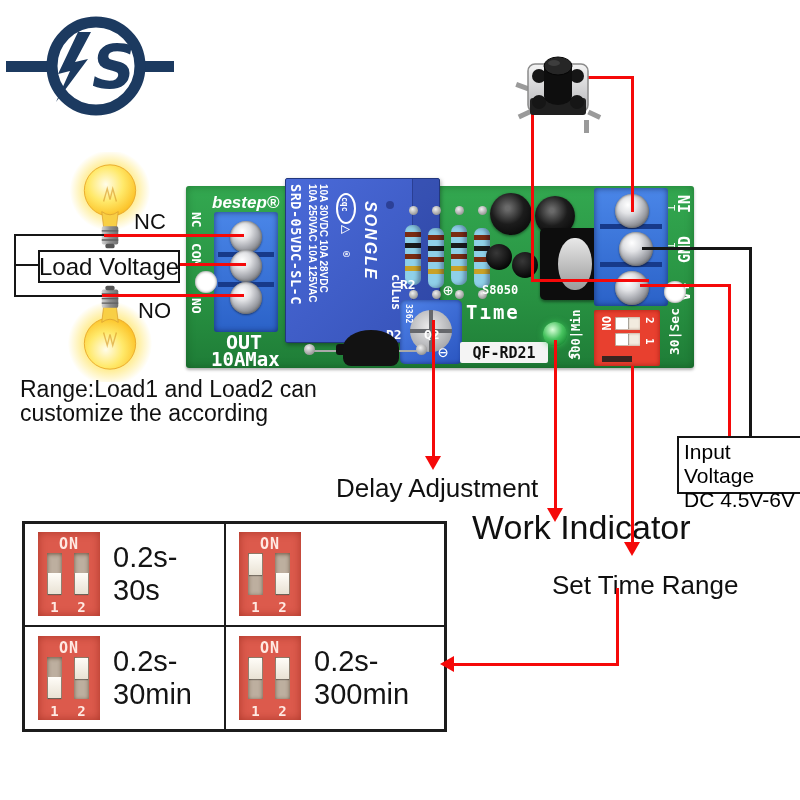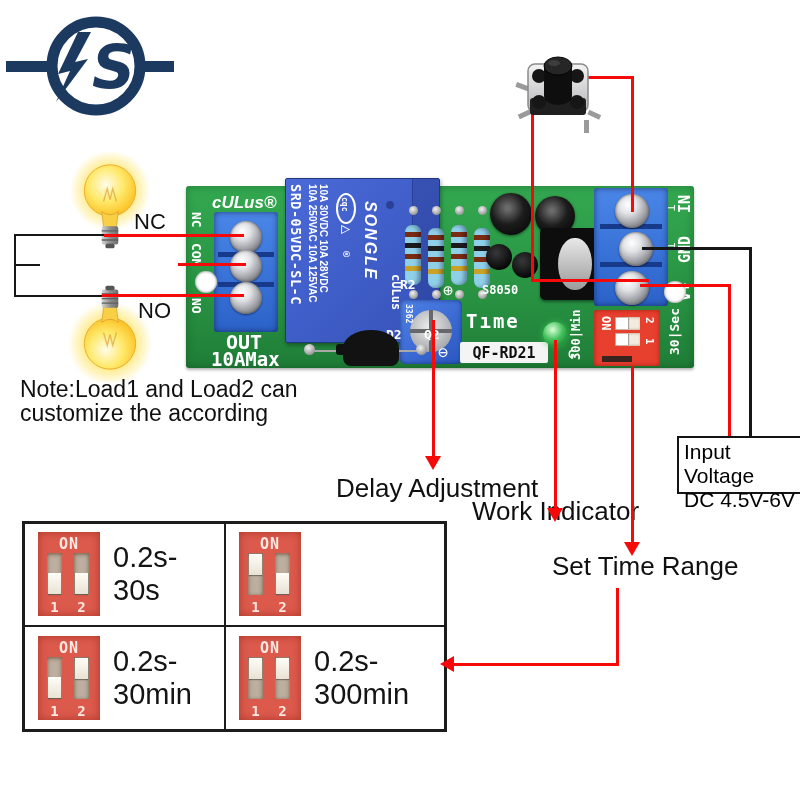--- a/index.html
+++ b/index.html
@@ -110,25 +110,28 @@
     <rect x="41" y="81" width="18" height="20" rx="2" fill="url(#metal)"></rect>
     <path d="M41,86 h18 M41,91 h18 M41,96 h18" stroke="#5f5f5f" stroke-width="1.4"></path>
     <rect x="45" y="100" width="10" height="5" rx="2" fill="#555"></rect>
   </svg>
 
   <div class="bwire" style="left:14px;top:234px;width:2px;height:63px"></div>
   <div class="bwire" style="left:14px;top:234px;width:92px;height:2px"></div>
   <div class="bwire" style="left:14px;top:295px;width:92px;height:2px"></div>
   <div class="bwire" style="left:14px;top:264px;width:26px;height:2px"></div>
 
+  <div class="whitebox" style="left:38px;top:250px;width:138px;height:29px;display:flex;align-items:center;justify-content:center">
+    <span class="lbl" style="position:static;font-size:24px">Load Voltage</span>
+  </div>
   <div class="lbl" style="left:134px;top:209px;font-size:22px;z-index:7">NC</div>
   <div class="lbl" style="left:138px;top:298px;font-size:22px;z-index:7">NO</div>
 
   <div id="pcb">
-    <div class="silk" style="left:26px;top:8px;font-family:'Liberation Sans',sans-serif;font-style:italic;font-size:17px">cULus®</div>
+    <div class="silk" style="left:26px;top:8px;font-family:'Liberation Sans',sans-serif;font-style:italic;font-size:17px">bestep®</div>
 
     <div class="silk rotCW" style="left:17px;top:26px;font-size:13px">NC</div>
     <div class="silk rotCW" style="left:17px;top:57px;font-size:13px">COM</div>
     <div class="silk rotCW" style="left:17px;top:112px;font-size:13px">NO</div>
 
     <div class="tblock" style="left:28px;top:26px;width:64px;height:120px">
       <div class="groove" style="left:4px;top:40px;width:56px"></div>
       <div class="groove" style="left:4px;top:70px;width:56px"></div>
     </div>
     <div class="screw" style="left:44px;top:35px;width:32px;height:32px"></div>
@@ -175,21 +178,21 @@
     <div class="to92" style="left:326px;top:66px;width:26px;height:26px"></div>
     <div id="to220">
         <div class="tab"></div>
       </div>
     <div class="silk" style="left:296px;top:98px;font-size:12px">S8050</div>
 
     <div id="pot">
         <div class="dial"></div>
       </div>
     <div class="silk rotCW" style="left:226px;top:118px;font-size:8px;z-index:1">3362</div>
-    <div class="silk" style="left:280px;top:126px;font-size:19px;letter-spacing:2px">Tıme</div>
+    <div class="silk" style="left:280px;top:117px;font-size:19px;letter-spacing:2px">Tıme</div>
     <div class="silk" style="left:252px;top:158px;font-size:17px;font-weight:normal">⊖</div>
     <div class="qf">QF-RD21</div>
 
     <div id="led"></div>
     <div class="silk" style="left:382px;top:164px;font-size:10px">G</div>
 
     <div class="silk" style="left:200px;top:142px;font-size:13px">D2</div>
     <div class="silk" style="left:238px;top:142px;font-size:13px">Q2</div>
     <div class="bwire" style="left:124px;top:164px;width:112px;height:2px;background:#a9a9a9;z-index:0"></div>
     <div class="dioderod"></div>
@@ -265,27 +268,27 @@
     <ellipse cx="44" cy="16" rx="14" ry="9" fill="#262626" stroke="#050505"></ellipse>
     <ellipse cx="40" cy="13" rx="6" ry="3" fill="#3d3d3d"></ellipse>
   </svg>
 
   <div class="whitebox" style="left:677px;top:436px;width:116px;height:50px;padding:2px 5px;font-size:21px;line-height:1.15">
     <div>Input Voltage</div>
     <div>DC 4.5V-6V</div>
   </div>
 
   <div class="lbl" style="left:20px;top:377px;font-size:23px;line-height:1.06;z-index:3">
-    <div>Note:Load1 and Load2 can</div>
+    <div>Range:Load1 and Load2 can</div>
     <div>customize the according</div>
   </div>
 
   <div class="lbl" style="left:336px;top:473px;font-size:26px;z-index:3">Delay Adjustment</div>
-  <div class="lbl" style="left:472px;top:496px;font-size:26px;z-index:3">Work Indicator</div>
-  <div class="lbl" style="left:552px;top:551px;font-size:26px;z-index:3">Set Time Range</div>
+  <div class="lbl" style="left:472px;top:508px;font-size:34px;z-index:3">Work Indicator</div>
+  <div class="lbl" style="left:552px;top:570px;font-size:26px;z-index:3">Set Time Range</div>
 
   <div id="tbl">
     <div class="tcell">
       <div class="tdip">
         <div class="tdip-on">ON</div>
         <div class="tslot" style="left:9px">
             <div class="tslider" data-state="off"></div>
           </div>
         <div class="tslot" style="left:36px">
             <div class="tslider" data-state="off"></div>

